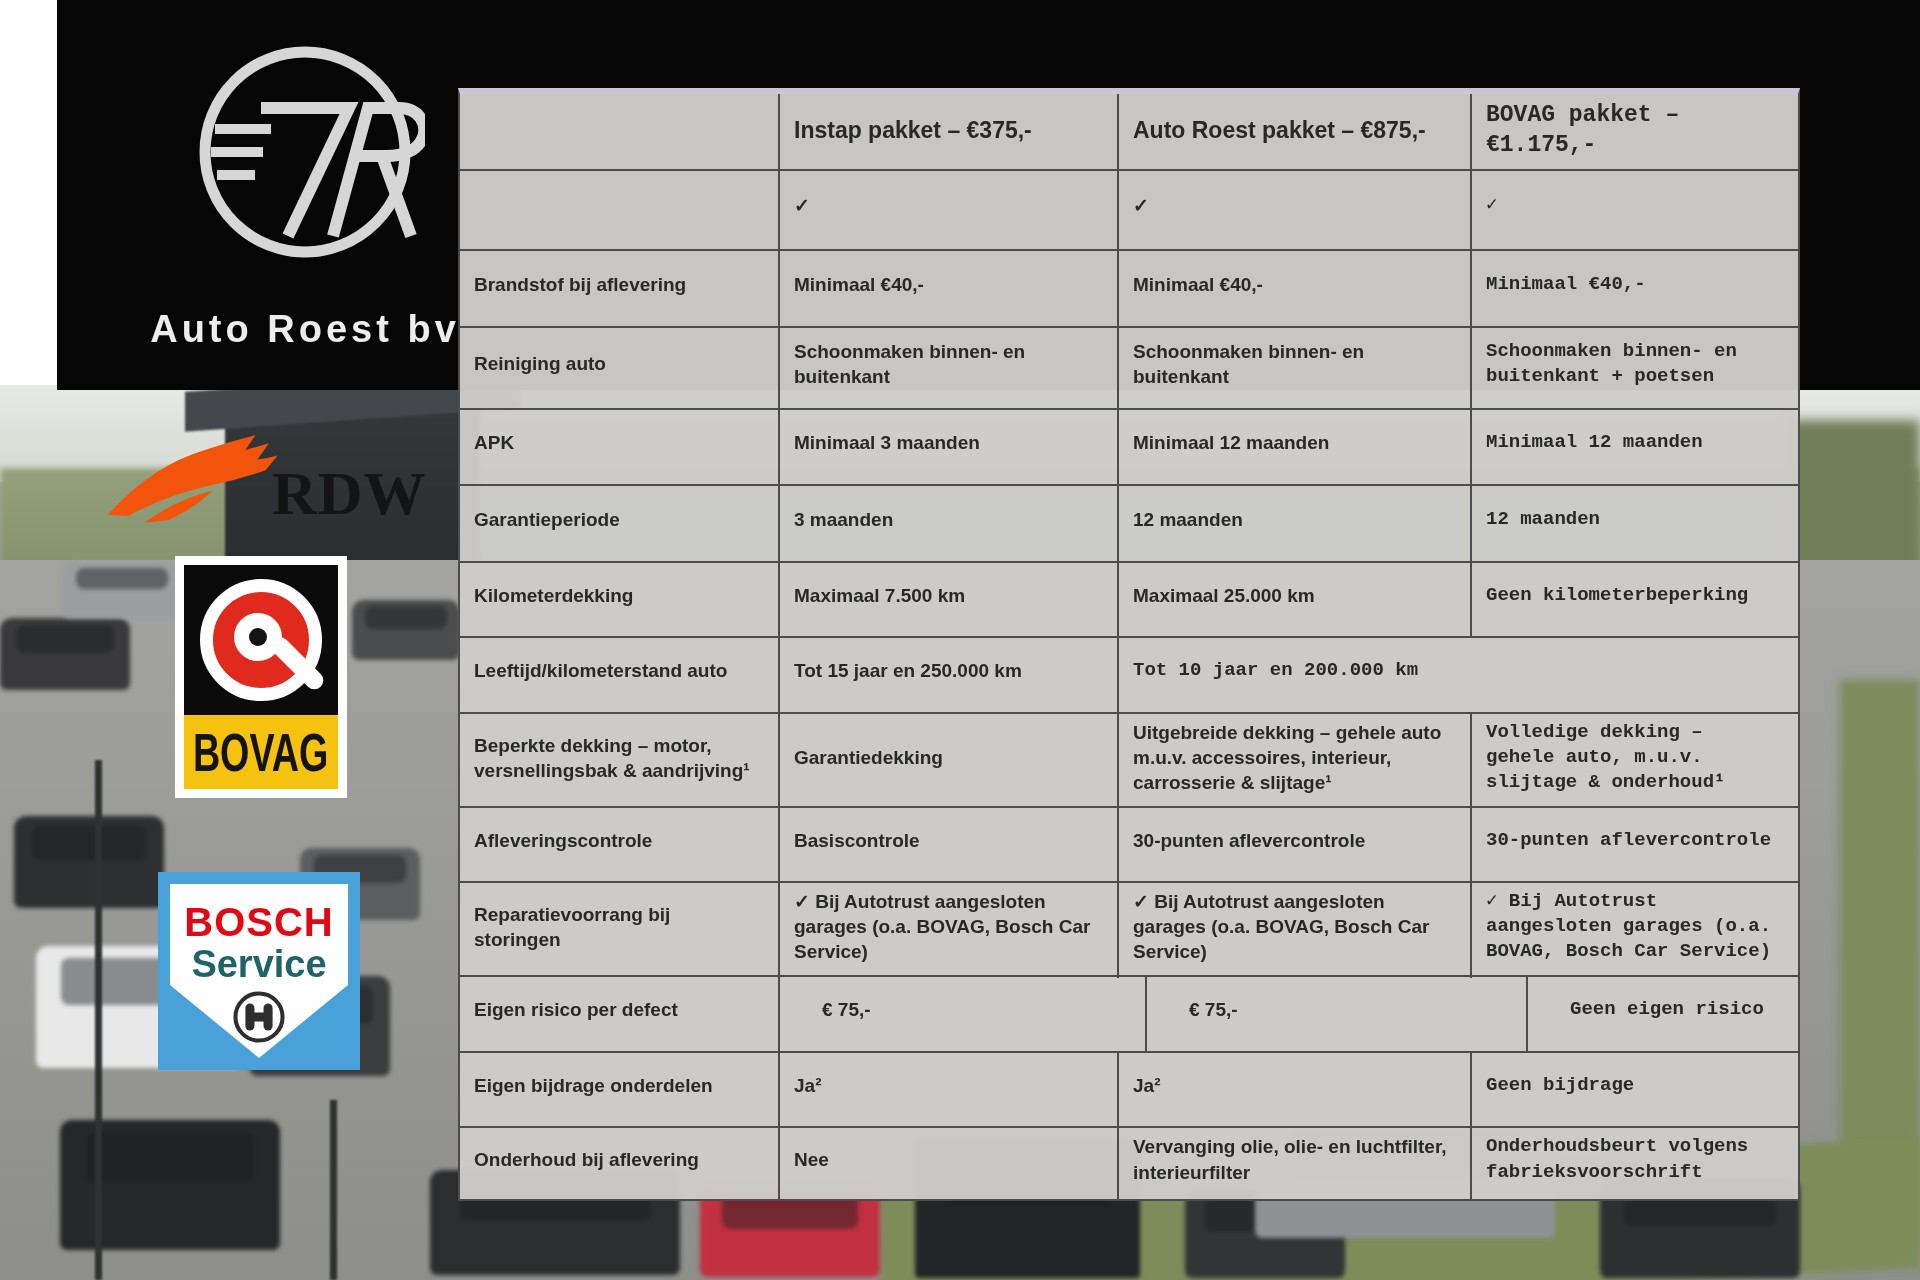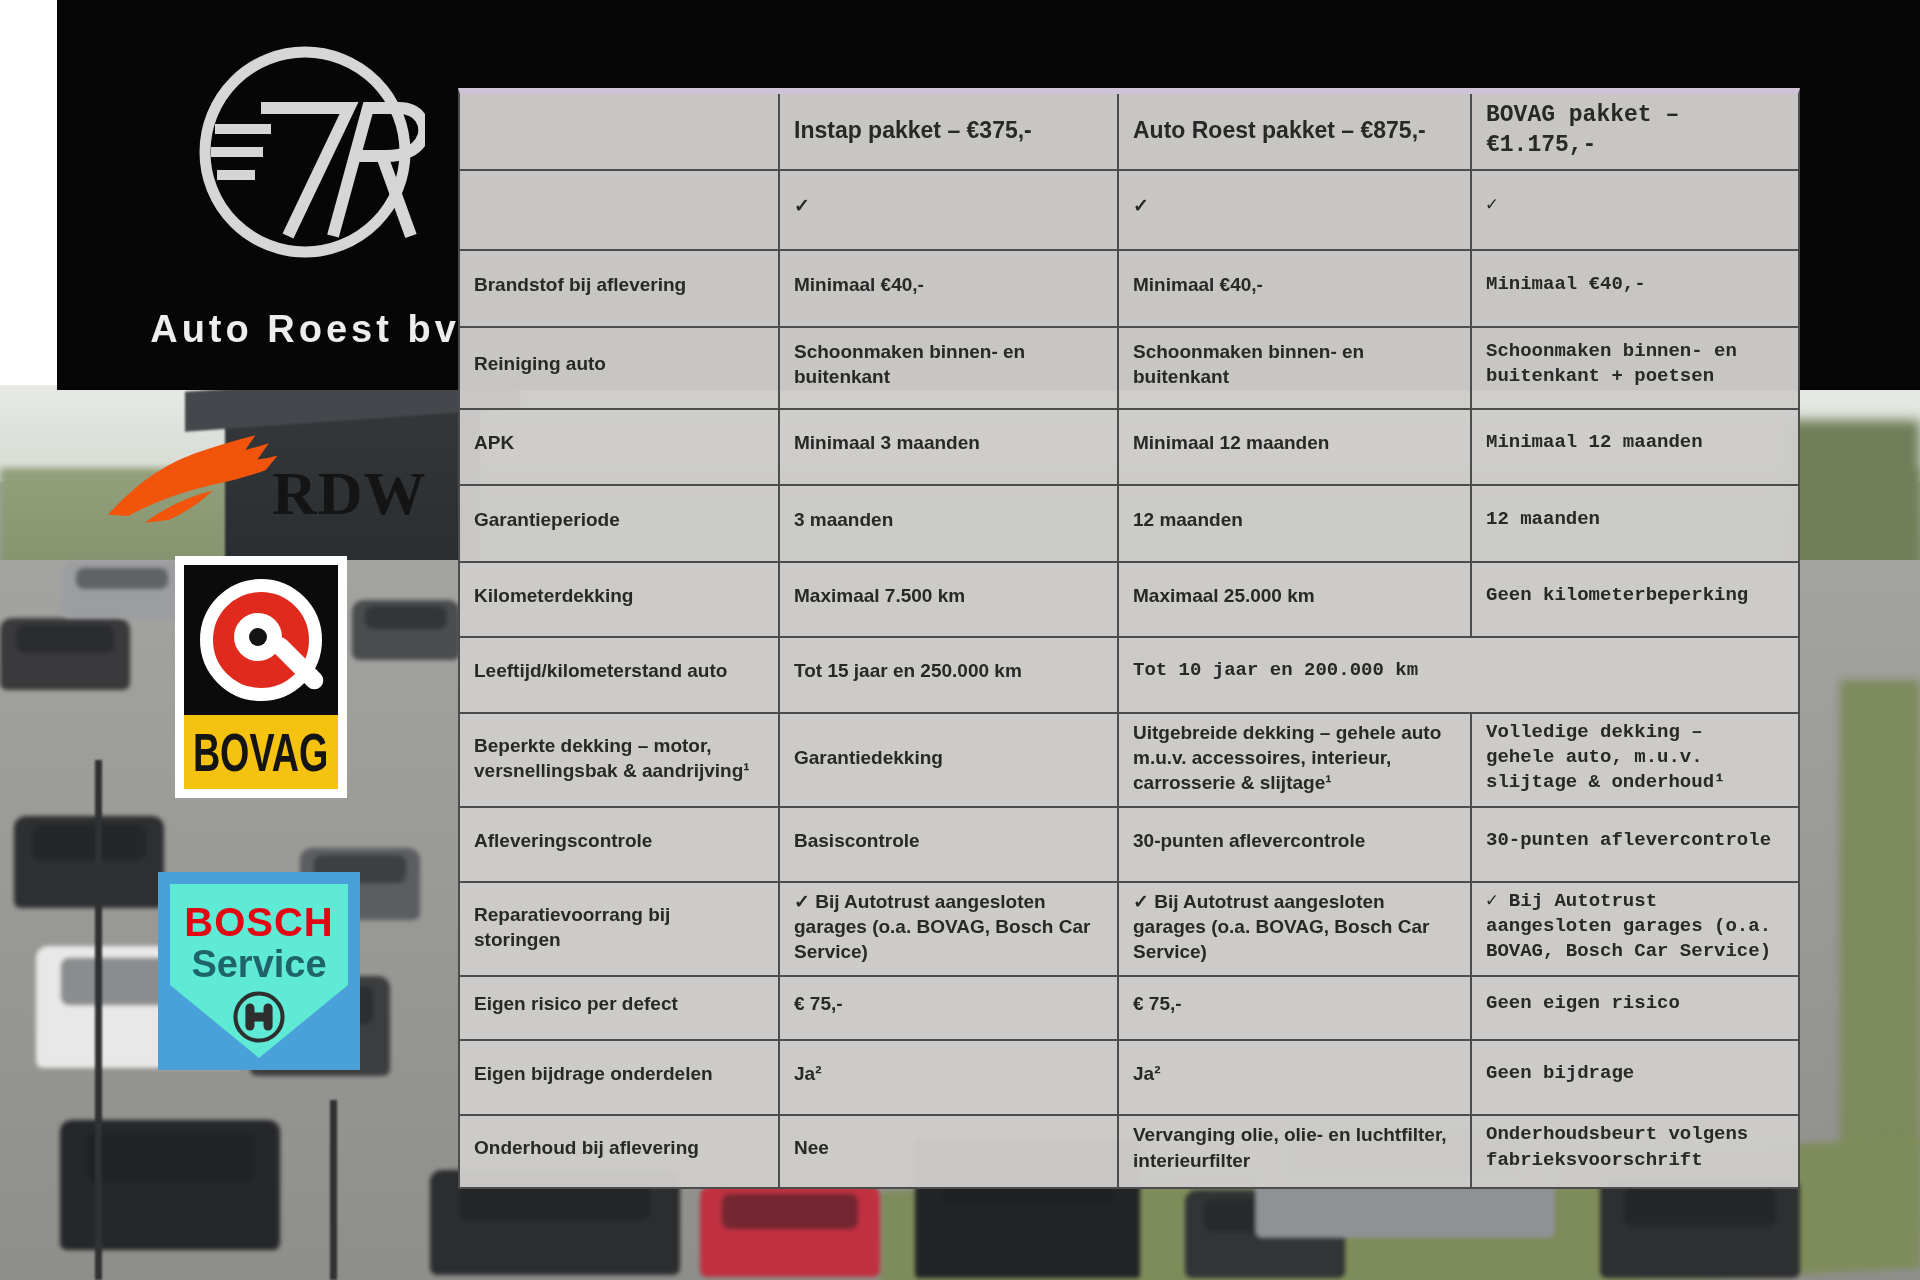--- a/index.html
+++ b/index.html
@@ -51,21 +51,21 @@
   .bovag-head{position:absolute;left:21px;top:21px;width:48px;height:48px;background:#fff;border-radius:50%;}
   .bovag-head::after{content:"";position:absolute;left:15px;top:15px;width:18px;height:18px;background:#141414;border-radius:50%;}
   .bovag-handle{position:absolute;left:52px;top:48px;width:18px;height:66px;background:#fff;border-radius:9px;
                 transform:rotate(-45deg);transform-origin:top center;}
   .bovag-band{height:74px;background:var(--bovag-yellow);display:flex;align-items:center;justify-content:center;}
   .bovag-band span{font-size:46px;font-weight:800;color:#141414;transform:scale(.82,1.18);letter-spacing:0px;}
 
   
   .bosch{position:absolute;left:158px;top:872px;width:202px;height:198px;background:var(--bosch-blue);
          display:flex;align-items:flex-start;justify-content:center;}
-  .bosch-shield{margin-top:12px;width:178px;height:174px;background:#5eead4;
+  .bosch-shield{margin-top:12px;width:178px;height:174px;background:#ffffff;
                 clip-path:polygon(0 0,100% 0,100% 58%,50% 100%,0 58%);
                 display:flex;flex-direction:column;align-items:center;}
   .bosch-line1{margin-top:16px;font-size:40px;font-weight:800;color:var(--bosch-red);letter-spacing:1px;}
   .bosch-line2{font-size:38px;font-weight:700;color:var(--bosch-teal);margin-top:-2px;}
   .bosch-armature{margin-top:2px;}
 </style>
 </head>
 <body>
 
 <div class="stage">
@@ -170,21 +170,21 @@
           <div class="tcell">Basiscontrole</div>
           <div class="tcell">30-punten aflevercontrole</div>
           <div class="tcell">30-punten aflevercontrole</div>
         </div>
         <div class="trow" style="height: 94px;">
           <div class="tcell">Reparatievoorrang bij storingen</div>
           <div class="tcell">✓ Bij Autotrust aangesloten garages (o.a. BOVAG, Bosch Car Service)</div>
           <div class="tcell">✓ Bij Autotrust aangesloten garages (o.a. BOVAG, Bosch Car Service)</div>
           <div class="tcell">✓ Bij Autotrust aangesloten garages (o.a. BOVAG, Bosch Car Service)</div>
         </div>
-        <div class="trow" style="height: 64px;">
+        <div class="trow" style="height: 76px; gap: 28px;">
           <div class="tcell">Eigen risico per defect</div>
           <div class="tcell">€ 75,-</div>
           <div class="tcell">€ 75,-</div>
           <div class="tcell">Geen eigen risico</div>
         </div>
         <div class="trow" style="height: 75px;">
           <div class="tcell">Eigen bijdrage onderdelen</div>
           <div class="tcell">Ja²</div>
           <div class="tcell">Ja²</div>
           <div class="tcell">Geen bijdrage</div>

